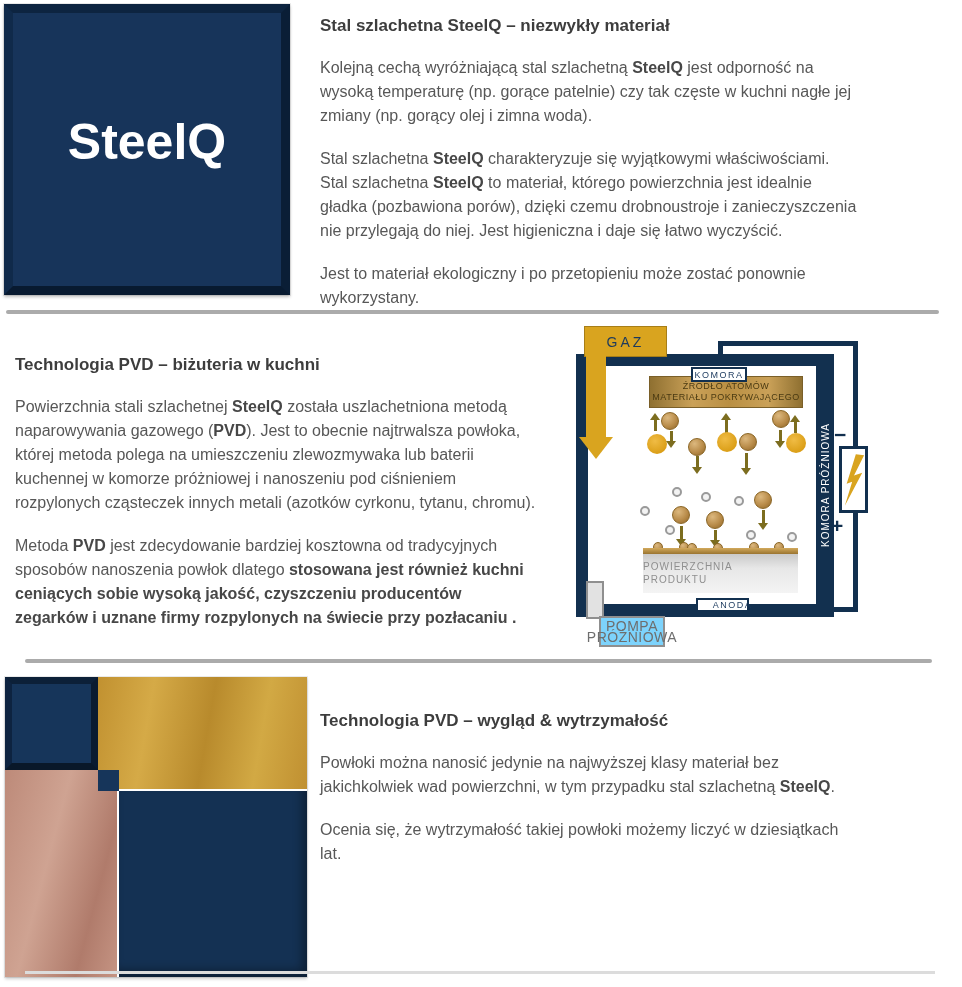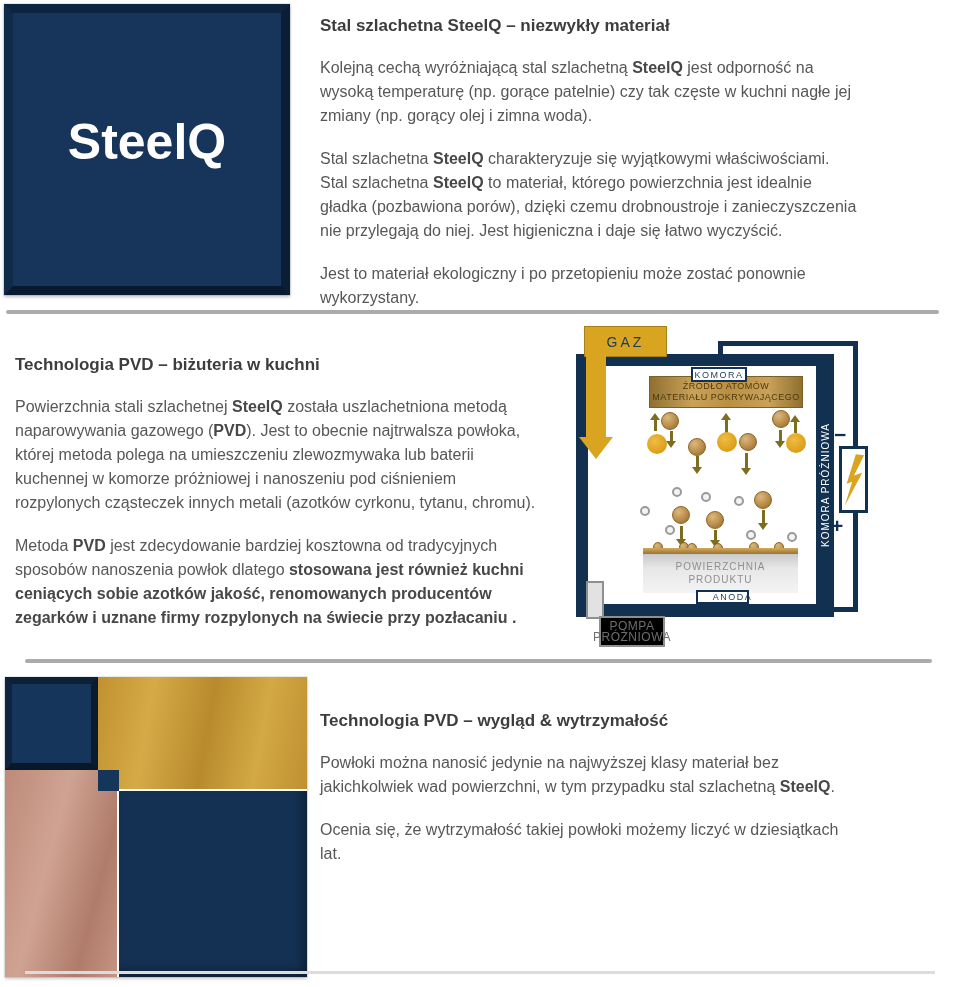--- a/index.html
+++ b/index.html
@@ -44,29 +44,29 @@
             border-left:17px solid transparent;border-right:17px solid transparent;
             border-top:22px solid #d9a41f;}
   .labelbox{position:absolute;background:#fff;border:2px solid #12304f;color:#1c3a5e;
             display:flex;align-items:center;justify-content:center;
             font-size:9px;letter-spacing:1.5px;z-index:4;}
   .sourcebox{position:absolute;left:76px;top:58px;width:154px;height:32px;z-index:2;
              background:linear-gradient(90deg,#8f7031,#caa158 28%,#b98f43 52%,#caa158 78%,#8f7031);
              border:1px solid #7a5f28;color:#4a3a12;font-size:9px;letter-spacing:.5px;
              display:flex;align-items:center;justify-content:center;text-align:center;line-height:11px;}
   .plate{position:absolute;left:70px;top:230px;width:155px;height:45px;z-index:2;
-         background:linear-gradient(180deg,#bdbdbd,#e7e7e7 45%,#f4f4f4);text-align:center;}
+         background:linear-gradient(180deg,#bdbdbd,#e7e7e7 45%,#f4f4f4);text-align:left;}
   .plate .strip{position:absolute;left:0;top:0;width:100%;height:6px;
          background:linear-gradient(180deg,#d2a95c,#9a7430);}
   .plate .plabel{position:absolute;left:0;top:12px;width:100%;color:#8f8f8f;
          font-size:10px;letter-spacing:1px;line-height:13px;}
   .pipe{position:absolute;left:13px;top:263px;width:18px;height:38px;background:#e2e2e2;
         border:2px solid #8f8f8f;z-index:2;}
-  .pompa{position:absolute;left:26px;top:298px;width:66px;height:31px;background:#000000;
-         border:2px solid #8f8f8f;color:#6e6e6e;font-size:12px;letter-spacing:.5px;z-index:3;
+  .pompa{position:absolute;left:26px;top:298px;width:66px;height:31px;background:#7dd3fc;
+         border:2px solid #8f8f8f;color:#6e6e6e;font-size:14px;letter-spacing:.5px;z-index:3;
          display:flex;align-items:center;justify-content:center;text-align:center;line-height:11px;}
 
   .gold-c,.bronze-c,.gray-c,.bead{position:absolute;border-radius:50%;z-index:2;}
   .gold-c{width:20px;height:20px;background:radial-gradient(circle at 40% 35%,#f0bc45,#db9f18 70%);}
   .bronze-c{width:18px;height:18px;border:1px solid #8a6524;
             background:radial-gradient(circle at 35% 30%,#dcb87e,#b98c4a 55%,#8f6526);}
   .gray-c{width:10px;height:10px;background:#f3f3f3;border:2px solid #9a9a9a;}
   .bead{width:10px;height:10px;border:1px solid #8a6524;
         background:radial-gradient(circle at 35% 30%,#dcb87e,#a87b3a);}
 
@@ -107,21 +107,21 @@
     <p>Kolejną cechą wyróżniającą stal szlachetną <b>SteelQ</b> jest odporność na<br>wysoką temperaturę (np. gorące patelnie) czy tak częste w kuchni nagłe jej<br>zmiany (np. gorący olej i zimna woda).</p>
     <p>Stal szlachetna <b>SteelQ</b> charakteryzuje się wyjątkowymi właściwościami.<br>Stal szlachetna <b>SteelQ</b> to materiał, którego powierzchnia jest idealnie<br>gładka (pozbawiona porów), dzięki czemu drobnoustroje i zanieczyszczenia<br>nie przylegają do niej. Jest higieniczna i daje się łatwo wyczyścić.</p>
     <p>Jest to materiał ekologiczny i po przetopieniu może zostać ponownie<br>wykorzystany.</p>
   </div>
 
   <div class="hr" style="left:6px;top:310px;width:933px;"></div>
 
   <div class="txtcol" style="left:15px;top:355px;width:556px;">
     <h2>Technologia PVD – biżuteria w kuchni</h2>
     <p>Powierzchnia stali szlachetnej <b>SteelQ</b> została uszlachetniona metodą<br>naparowywania gazowego (<b>PVD</b>). Jest to obecnie najtrwalsza powłoka,<br>której metoda polega na umieszczeniu zlewozmywaka lub baterii<br>kuchennej w komorze próżniowej i nanoszeniu pod ciśnieniem<br>rozpylonych cząsteczek innych metali (azotków cyrkonu, tytanu, chromu).</p>
-    <p>Metoda <b>PVD</b> jest zdecydowanie bardziej kosztowna od tradycyjnych<br>sposobów nanoszenia powłok dlatego <b>stosowana jest również kuchni</b><br><b>ceniących sobie azotków jakość, renomowanych producentów</b><br><b>zegarków i uznane firmy rozpylonych na świecie przy pozłacaniu .</b></p>
+    <p>Metoda <b>PVD</b> jest zdecydowanie bardziej kosztowna od tradycyjnych<br>sposobów nanoszenia powłok dlatego <b>stosowana jest również kuchni</b><br><b>ceniących sobie wysoką jakość, czyszczeniu producentów</b><br><b>zegarków i uznane firmy rozpylonych na świecie przy pozłacaniu .</b></p>
   </div>
 
   <div class="diagram">
 
     <div class="wire" style="left:145px;top:23px;width:5px;height:18px;"></div>
     <div class="wire" style="left:145px;top:23px;width:140px;height:5px;"></div>
     <div class="wire" style="left:280px;top:23px;width:5px;height:110px;"></div>
     <div class="wire" style="left:280px;top:193px;width:5px;height:101px;"></div>
     <div class="wire" style="left:147px;top:289px;width:138px;height:5px;"></div>
     <div class="pole" style="left:261px;top:106px;">−</div>
@@ -176,21 +176,21 @@
     <div class="bead" style="left:80px;top:224px;"></div>
     <div class="bead" style="left:106px;top:224px;"></div>
     <div class="bead" style="left:114px;top:225px;"></div>
     <div class="bead" style="left:140px;top:225px;"></div>
     <div class="bead" style="left:176px;top:224px;"></div>
     <div class="bead" style="left:201px;top:224px;"></div>
     <div class="plate">
       <div class="strip"></div>
       <div class="plabel">POWIERZCHNIA<br>PRODUKTU</div>
     </div>
-    <div class="labelbox" style="left:123px;top:272px;width:53px;height:14px;padding-left:20px;">ANODA</div>
+    <div class="labelbox" style="left:123px;top:280px;width:53px;height:14px;padding-left:20px;">ANODA</div>
 
     <div class="pipe"></div>
     <div class="pompa">POMPA<br>PRÓŻNIOWA</div>
   </div>
 
   <div class="hr" style="left:25px;top:659px;width:907px;"></div>
 
   <div class="mosaic">
     <div class="tile t-navy-tl"></div>
     <div class="tile t-gold"></div>

